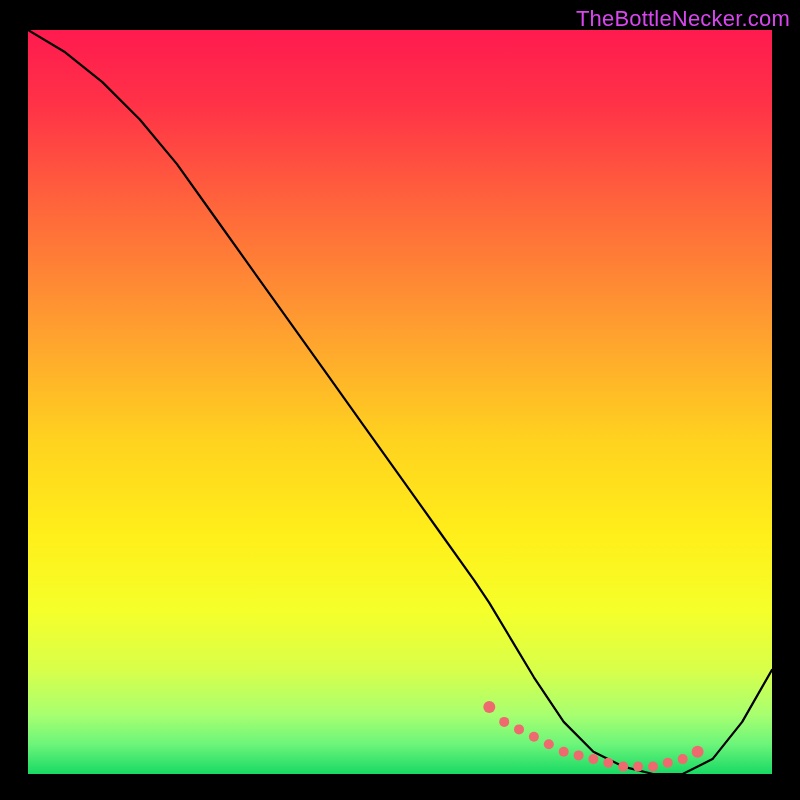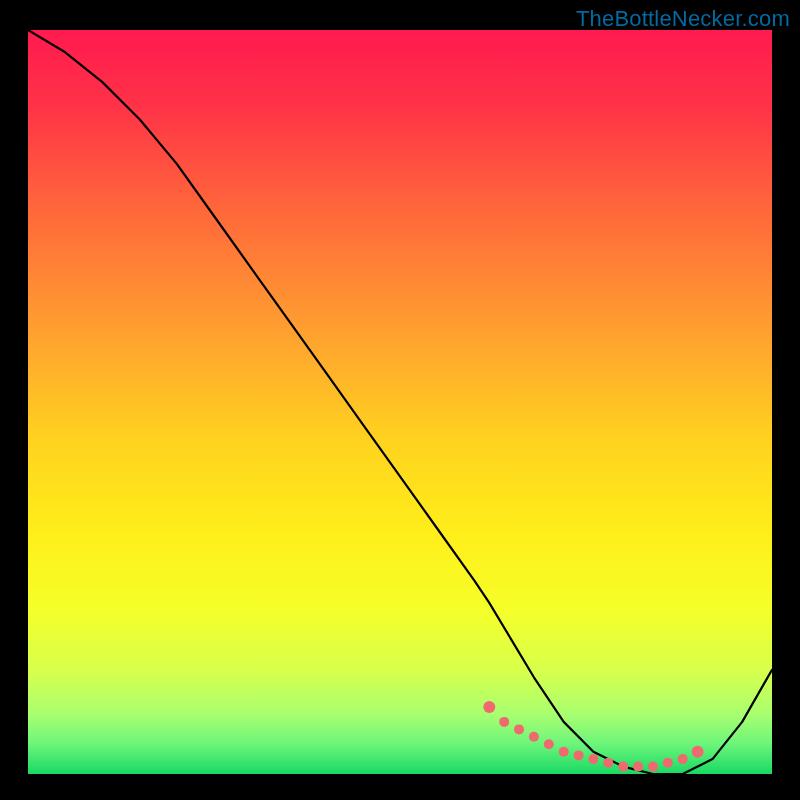--- a/index.html
+++ b/index.html
@@ -14,21 +14,21 @@
   .outer {
     position: relative;
     width: 800px;
     height: 800px;
     background: #000;
   }
   .watermark {
     position: absolute;
     top: 6px;
     right: 10px;
-    color: #0369a1;
+    color: #d946ef;
     font-size: 22px;
     font-weight: 500;
     letter-spacing: 0.2px;
   }
   .plot-area {
     position: absolute;
     left: 28px;
     top: 30px;
     width: 744px;
     height: 744px;

